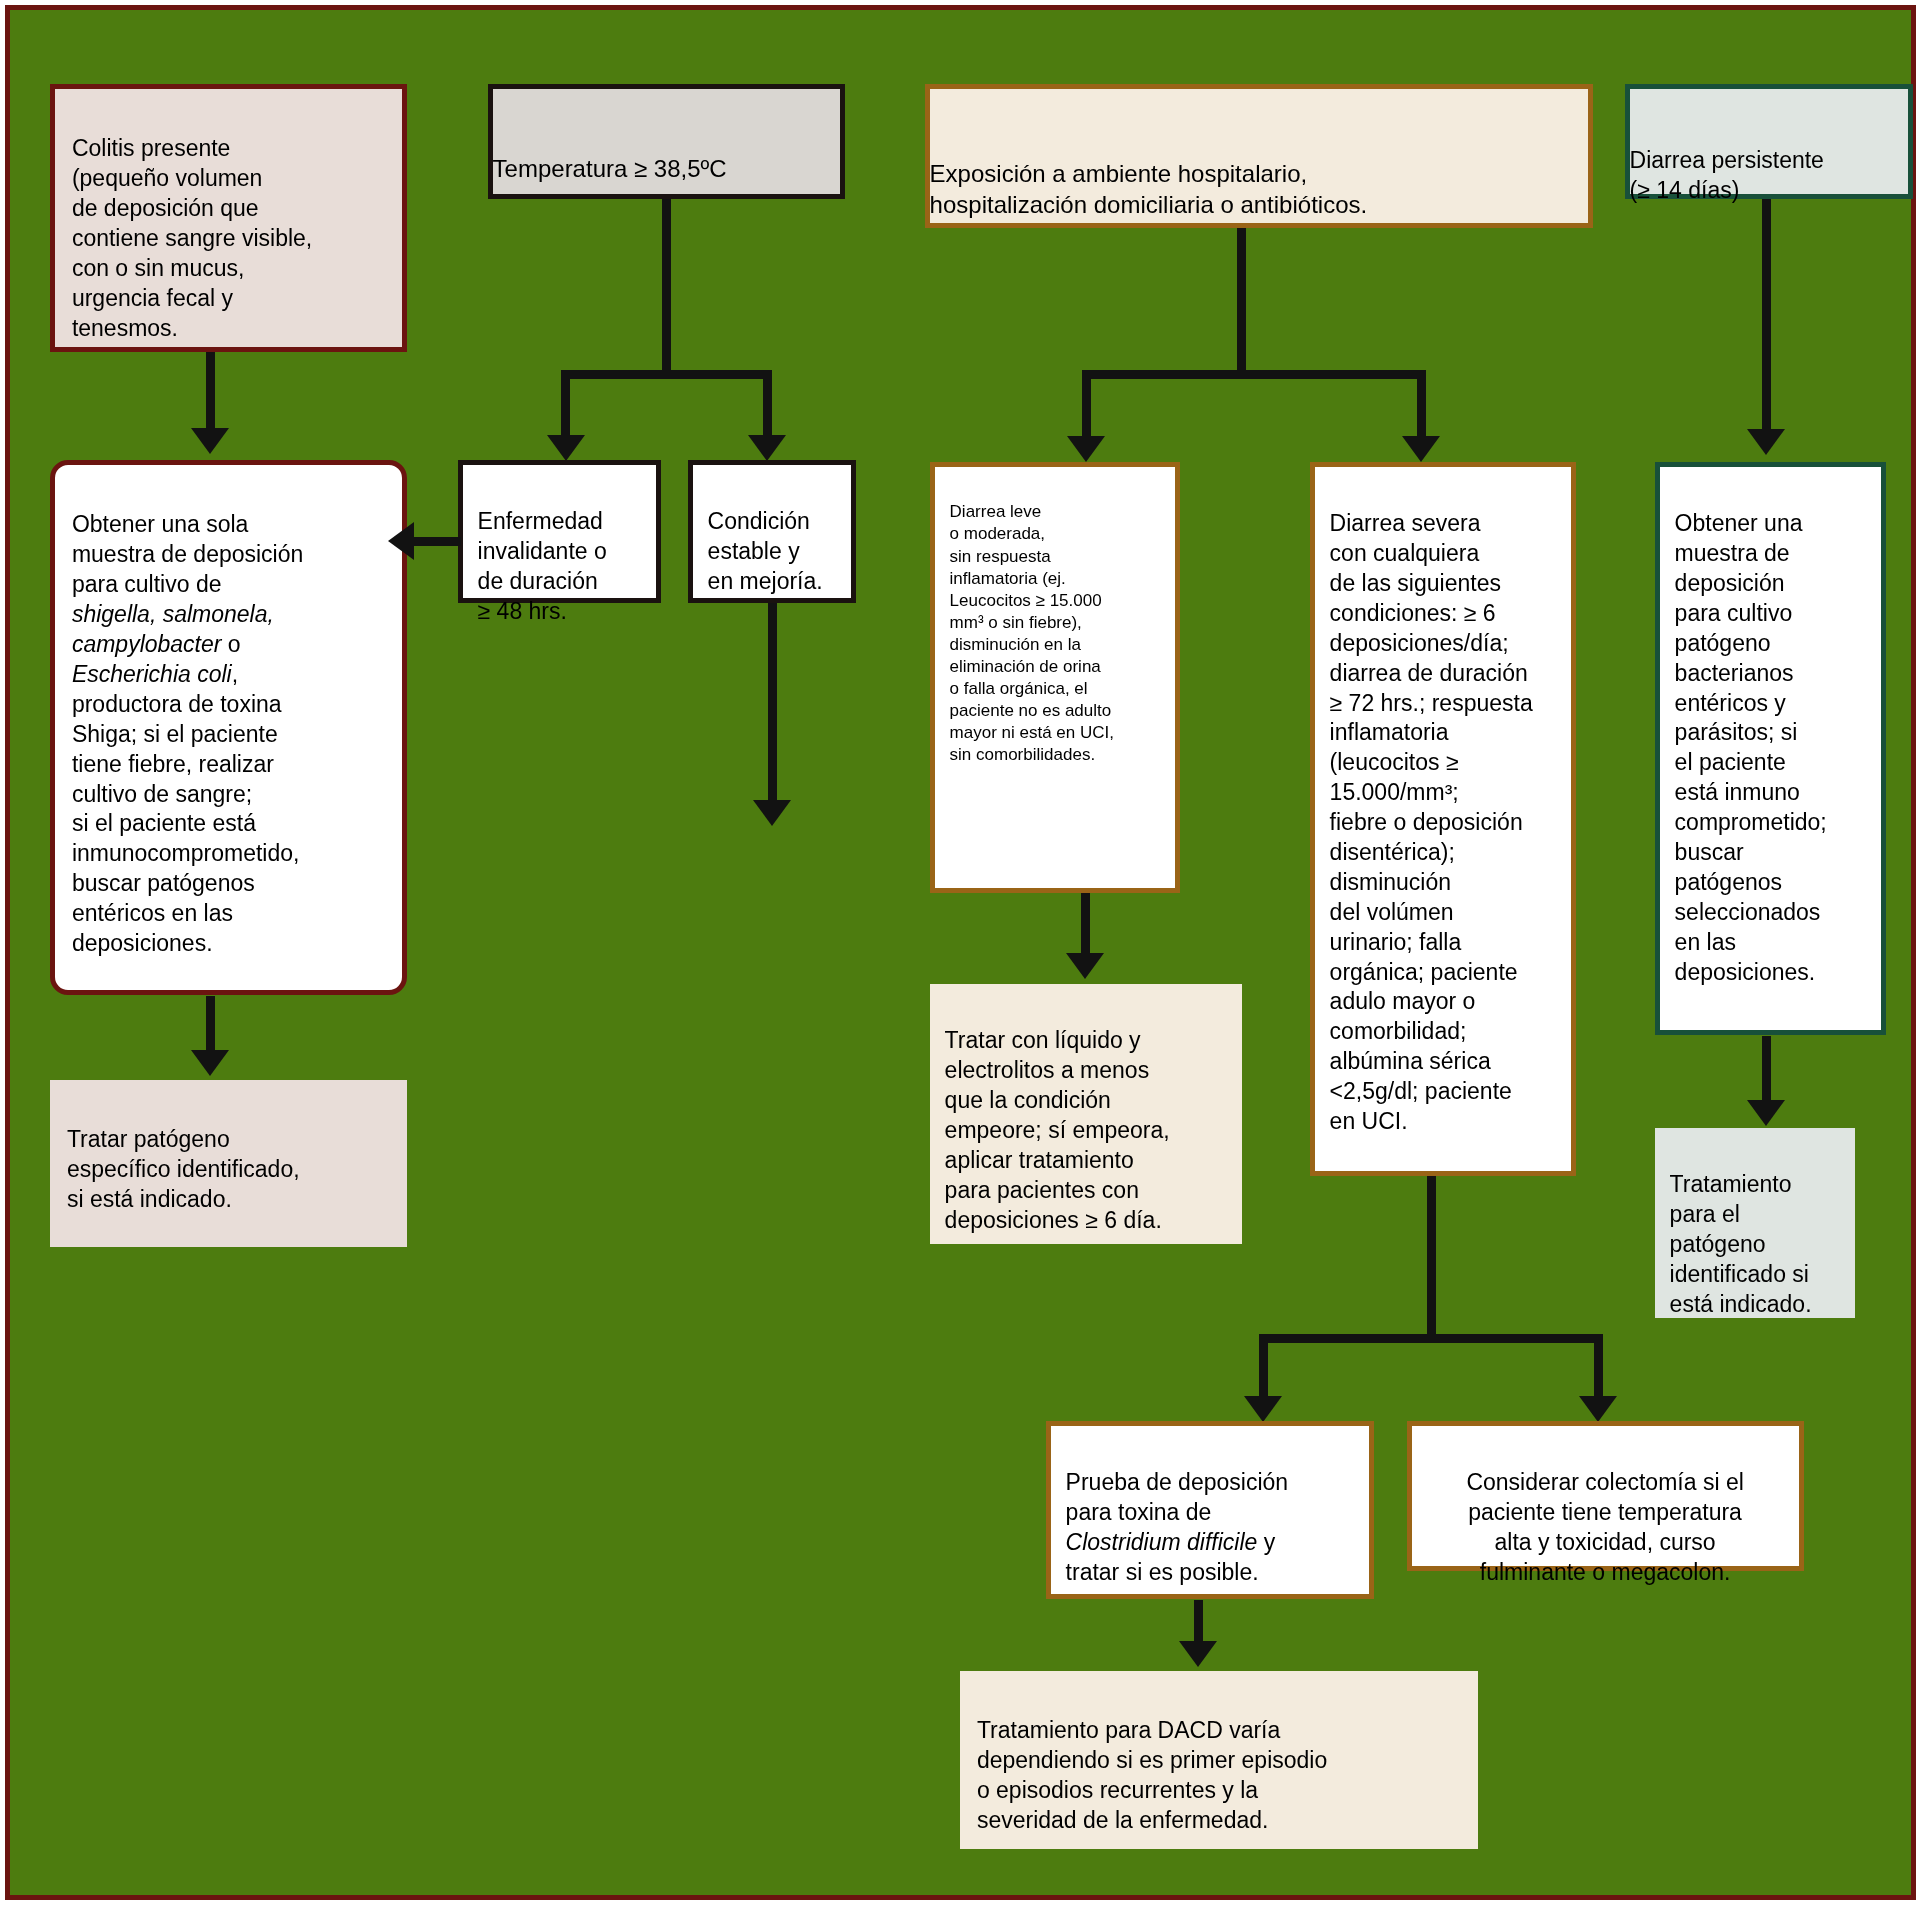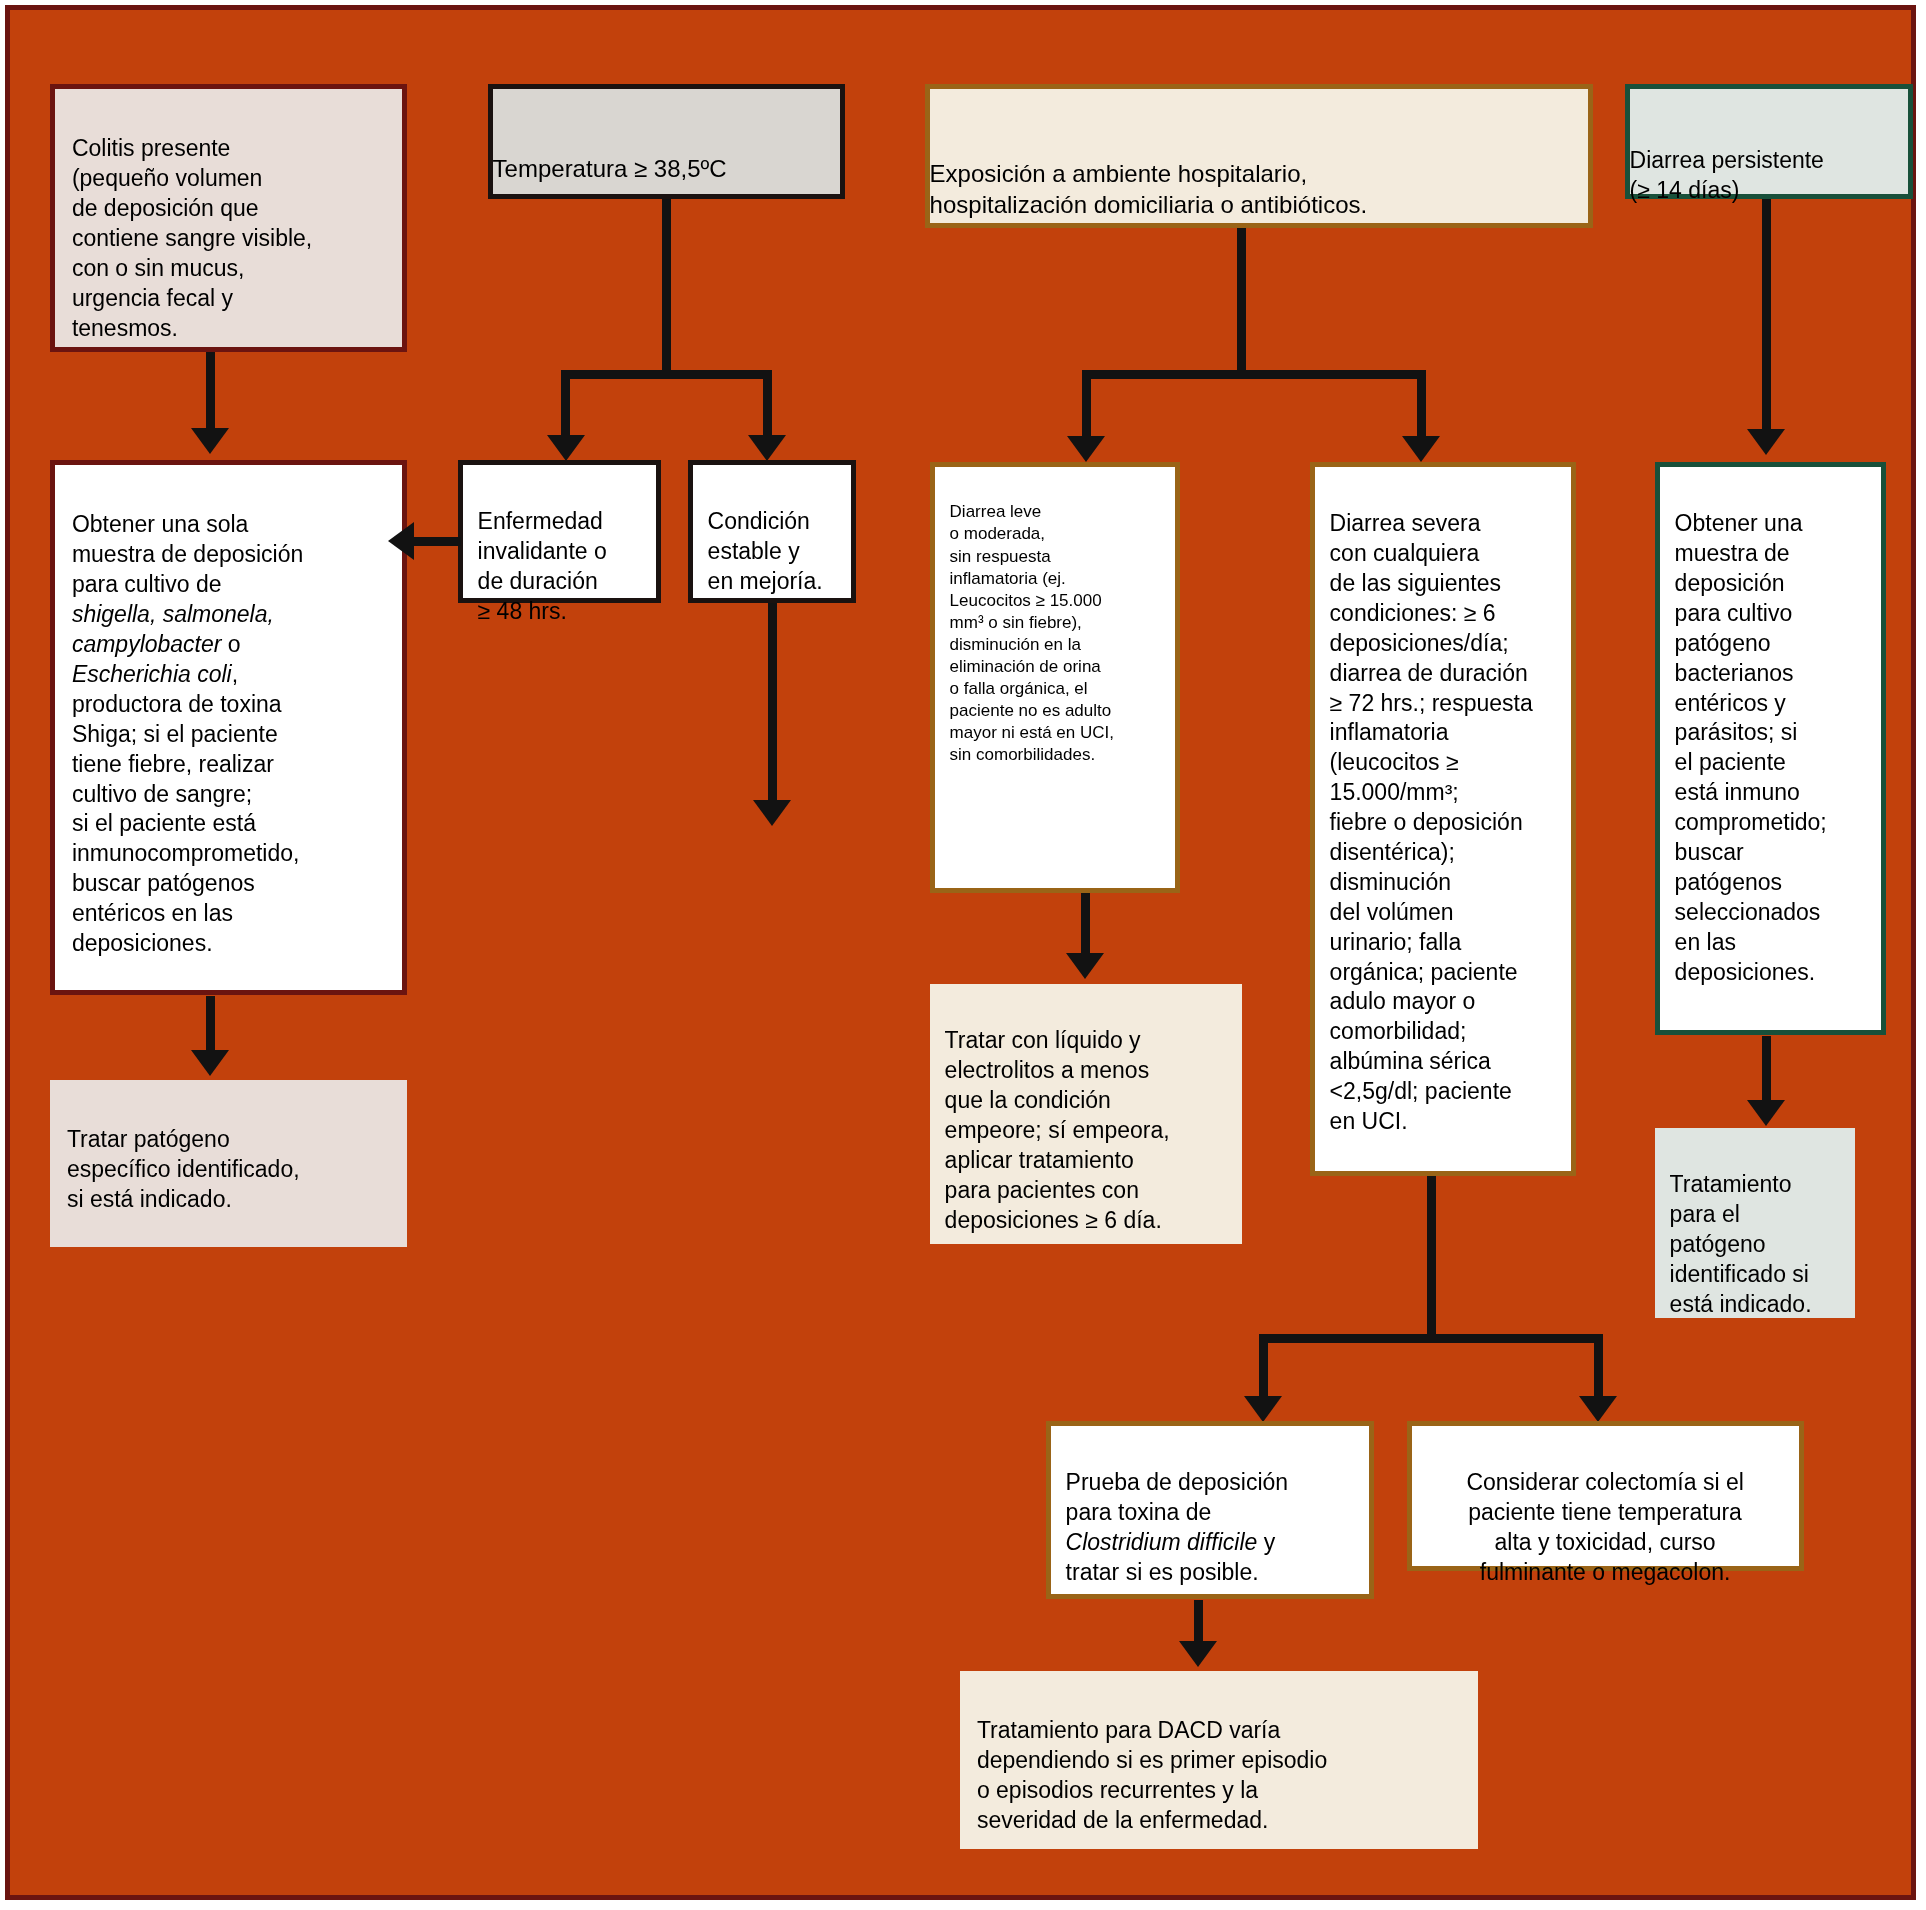--- a/index.html
+++ b/index.html
@@ -7,21 +7,21 @@
     width: 1926px; height: 1910px;
     background: #ffffff;
     font-family: "Liberation Sans", sans-serif;
     overflow: hidden;
   }
   #frame {
     position: absolute;
     left: 4.6px; top: 4.6px;
     width: 1911px; height: 1895px;
     border: 5.2px solid #6b1410;
-    background: #c2410c;
+    background: #4d7c0f;
     box-sizing: border-box;
     padding-left: 32px;
   }
   #canvas { position:absolute; left:0; top:0; width:1901px; height:1885px; }
 
   .box {
     position: absolute;
     box-sizing: border-box;
     color: #000000;
     line-height: 1.30;
@@ -84,21 +84,21 @@
 de deposición que
 contiene sangre visible,
 con o sin mucus,
 urgencia fecal y
 tenesmos.</span>
   </div>
 
   <div class="ln" style="left:196px; top:342px; width:9.2px; height:79px;"></div>
   <div class="arrow-d" style="left:181px; top:418px;"></div>
 
-  <div class="box c1-mid pad-m left" style="left:40px; top:450px; width:357px; height:535px; font-size:23px;">
+  <div class="box c1-mid pad-m left" style="left:40px; top:450px; width:357px; height:535px; font-size:23px;border-radius:18px;">
     <span class="txt"><span>Obtener una sola
 muestra de deposición
 para cultivo de
 </span><em>shigella, salmonela,
 campylobacter</em><span> o
 </span><em>Escherichia coli</em><span>,
 productora de toxina
 Shiga; si el paciente
 tiene fiebre, realizar
 cultivo de sangre;

